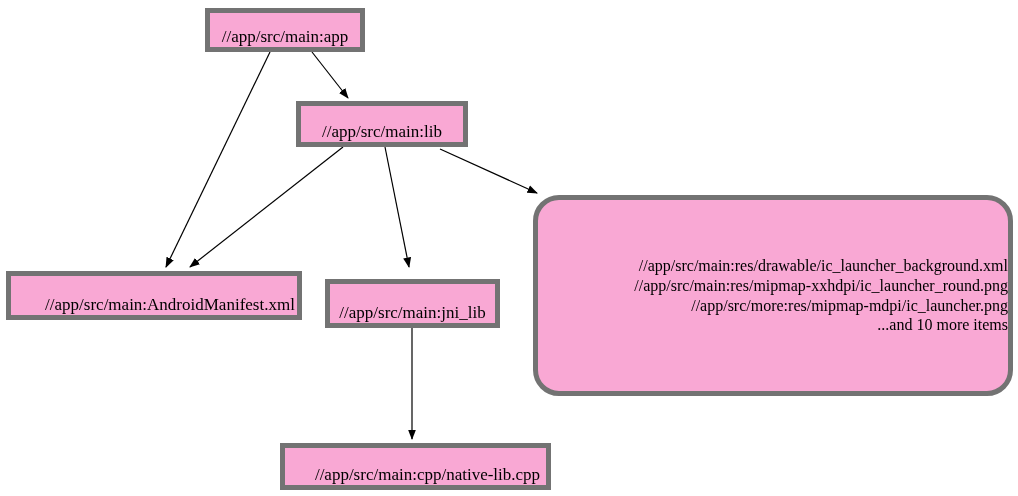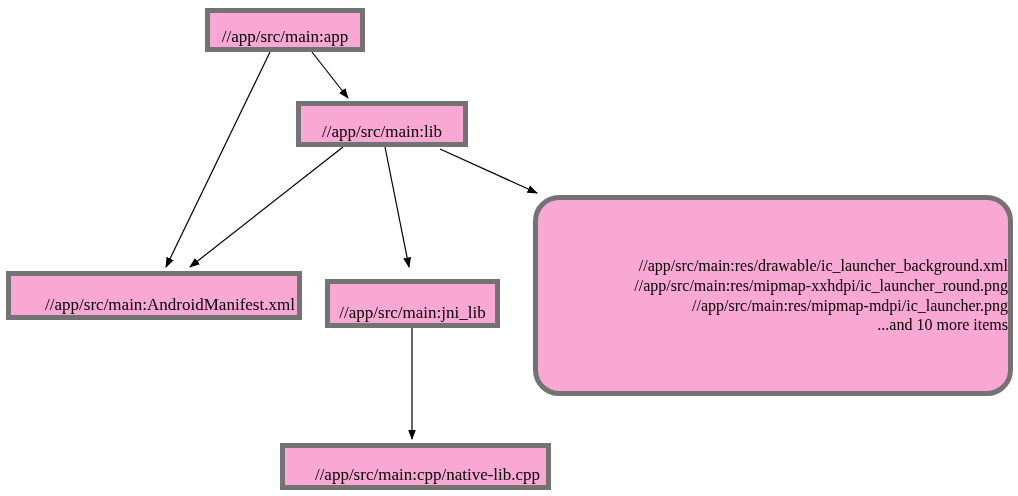--- a/index.html
+++ b/index.html
@@ -83,21 +83,21 @@
     <span>//app/src/main:AndroidManifest.xml</span>
   </div>
 
   <div class="node node-jni">
     <span>//app/src/main:jni_lib</span>
   </div>
 
   <div class="node node-resources">
     <span class="res-line">//app/src/main:res/drawable/ic_launcher_background.xml</span>
     <span class="res-line">//app/src/main:res/mipmap-xxhdpi/ic_launcher_round.png</span>
-    <span class="res-line">//app/src/main:res/mipmap-mdpi/ic_launcher.png</span>
+    <span class="res-line">//app/src/more:res/mipmap-mdpi/ic_launcher.png</span>
     <span class="res-line">...and 10 more items</span>
   </div>
 
   <div class="node node-native">
     <span>//app/src/main:cpp/native-lib.cpp</span>
   </div>
 
 </div>
 
 </body></html>

